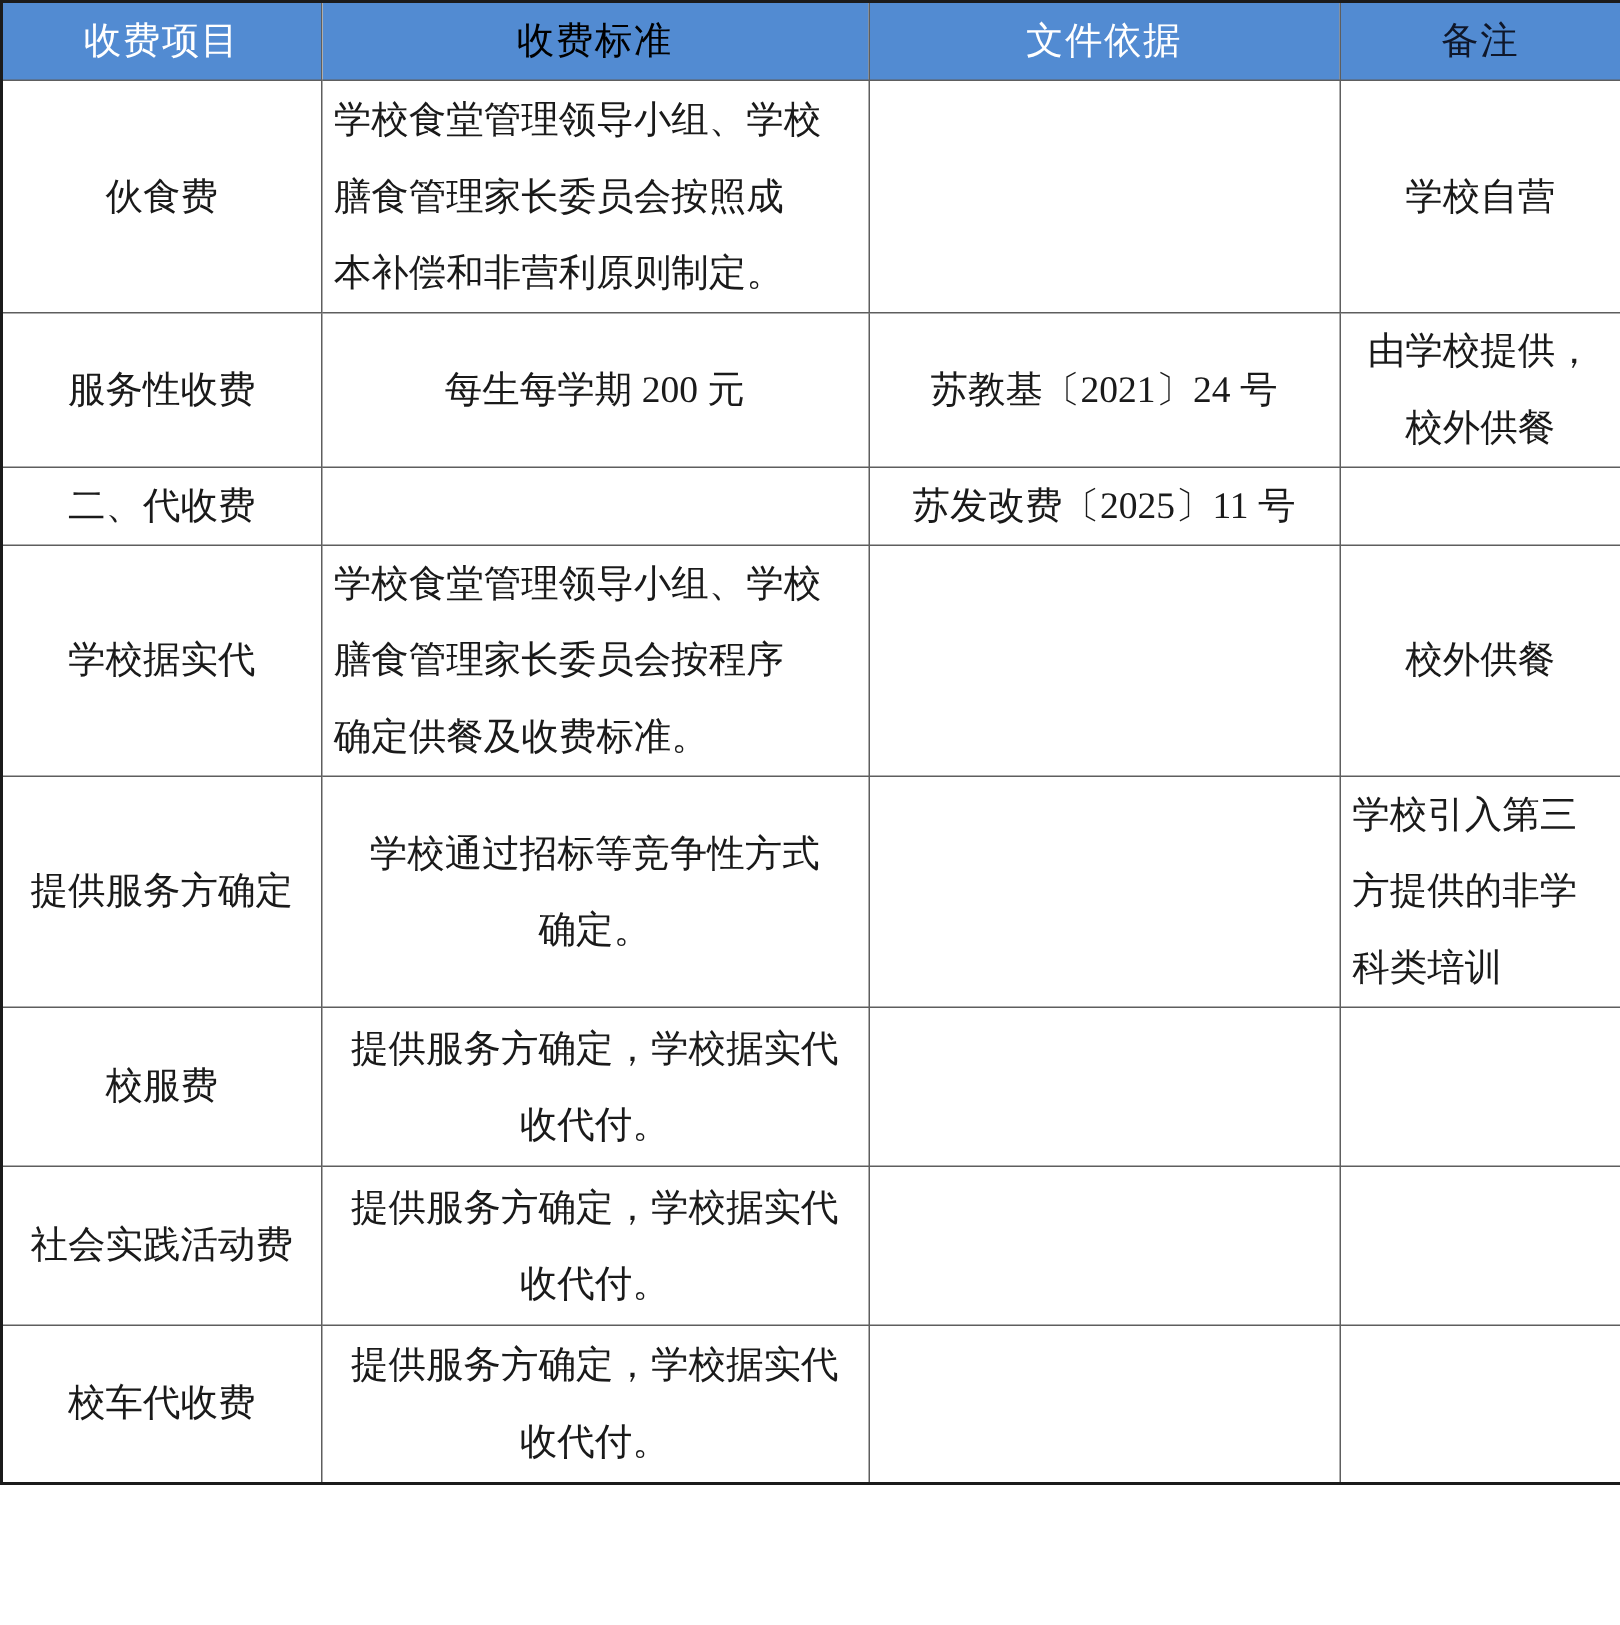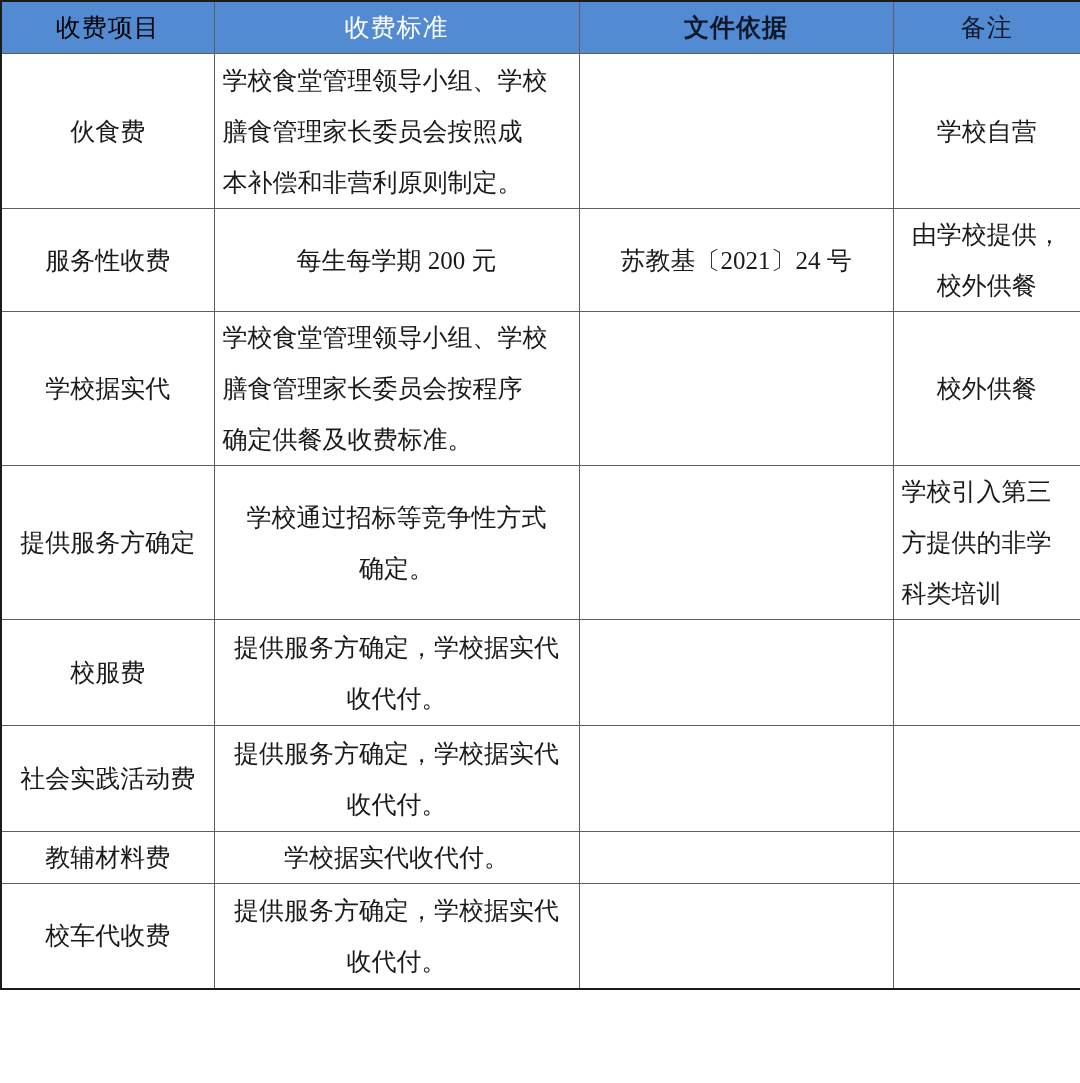--- a/index.html
+++ b/index.html
@@ -44,41 +44,47 @@
 
 <table class="fee-table">
   <colgroup>
     <col style="width:213px">
     <col style="width:365px">
     <col style="width:314px">
     <col style="width:188px">
   </colgroup>
   <thead>
     <tr>
-        <th style="background: rgb(82, 139, 210); color: #000000;">收费项目</th>
-        <th style="background: rgb(82, 139, 210); color: #ffffff;">收费标准</th>
-        <th style="background: rgb(82, 139, 210); color: #0f172a; font-weight: bold;">文件依据</th>
+        <th style="background: rgb(82, 139, 210); color: #ffffff;">收费项目</th>
+        <th style="background: rgb(82, 139, 210); color: #000000;">收费标准</th>
+        <th style="background: rgb(82, 139, 210); color: #ffffff;">文件依据</th>
         <th style="background: rgb(82, 139, 210); color: #0f172a;">备注</th>
       </tr>
   </thead>
   <tbody>
       <tr style="height: 155px;">
         <td>伙食费</td>
         <td class="align-left">学校食堂管理领导小组、学校
 膳食管理家长委员会按照成
 本补偿和非营利原则制定。</td>
         <td></td>
         <td>学校自营</td>
       </tr>
       <tr style="height: 101px;">
         <td>服务性收费</td>
         <td>每生每学期 200 元</td>
         <td>苏教基〔2021〕24 号</td>
         <td>由学校提供，
 校外供餐</td>
+      </tr>
+      <tr style="height: 52px;">
+        <td>二、代收费</td>
+        <td></td>
+        <td>苏发改费〔2025〕11 号</td>
+        <td></td>
       </tr>
       <tr style="height: 154px;">
         <td>学校据实代</td>
         <td class="align-left">学校食堂管理领导小组、学校
 膳食管理家长委员会按程序
 确定供餐及收费标准。</td>
         <td></td>
         <td>校外供餐</td>
       </tr>
       <tr style="height: 148px;">
@@ -97,26 +103,20 @@
         <td></td>
         <td></td>
       </tr>
       <tr style="height: 106px;">
         <td>社会实践活动费</td>
         <td>提供服务方确定，学校据实代
 收代付。</td>
         <td></td>
         <td></td>
       </tr>
-      <tr style="height: 49px;">
-        <td>教辅材料费</td>
-        <td>学校据实代收代付。</td>
-        <td></td>
-        <td></td>
-      </tr>
       <tr style="height: 105px;">
         <td>校车代收费</td>
         <td>提供服务方确定，学校据实代
 收代付。</td>
         <td></td>
         <td></td>
       </tr>
     </tbody>
 </table>
 

